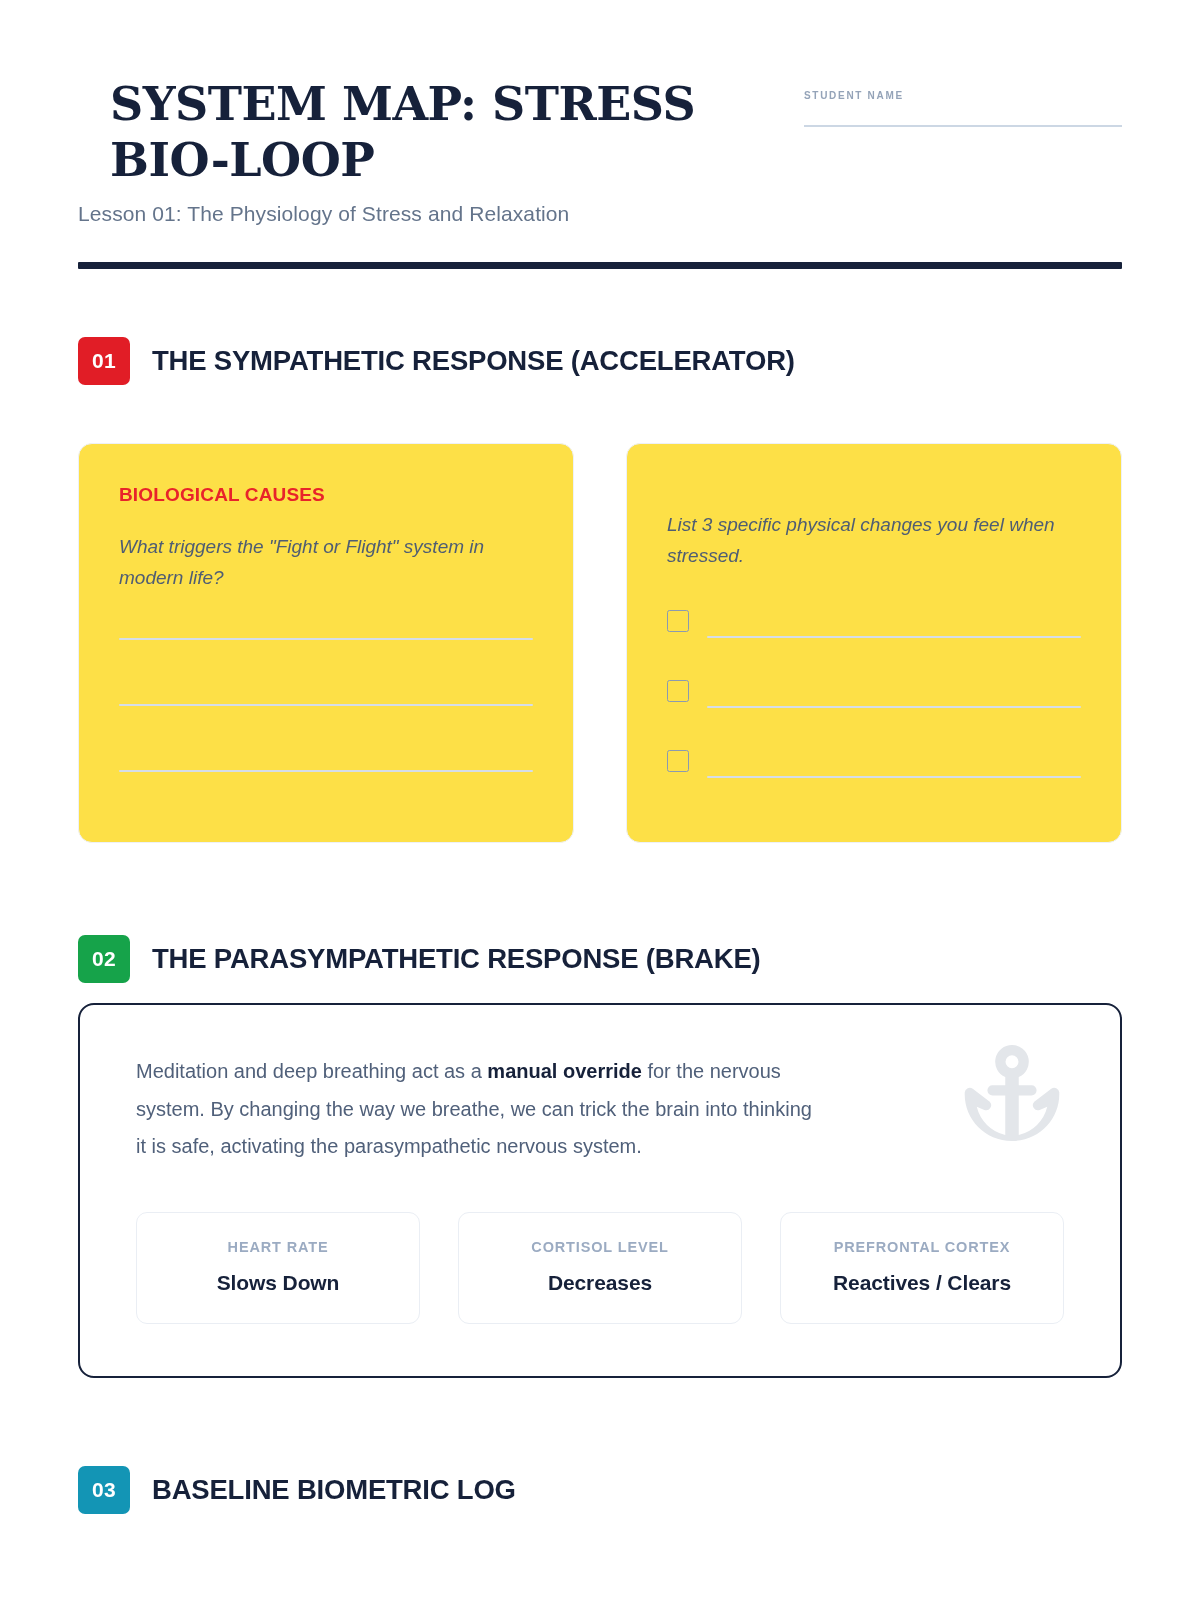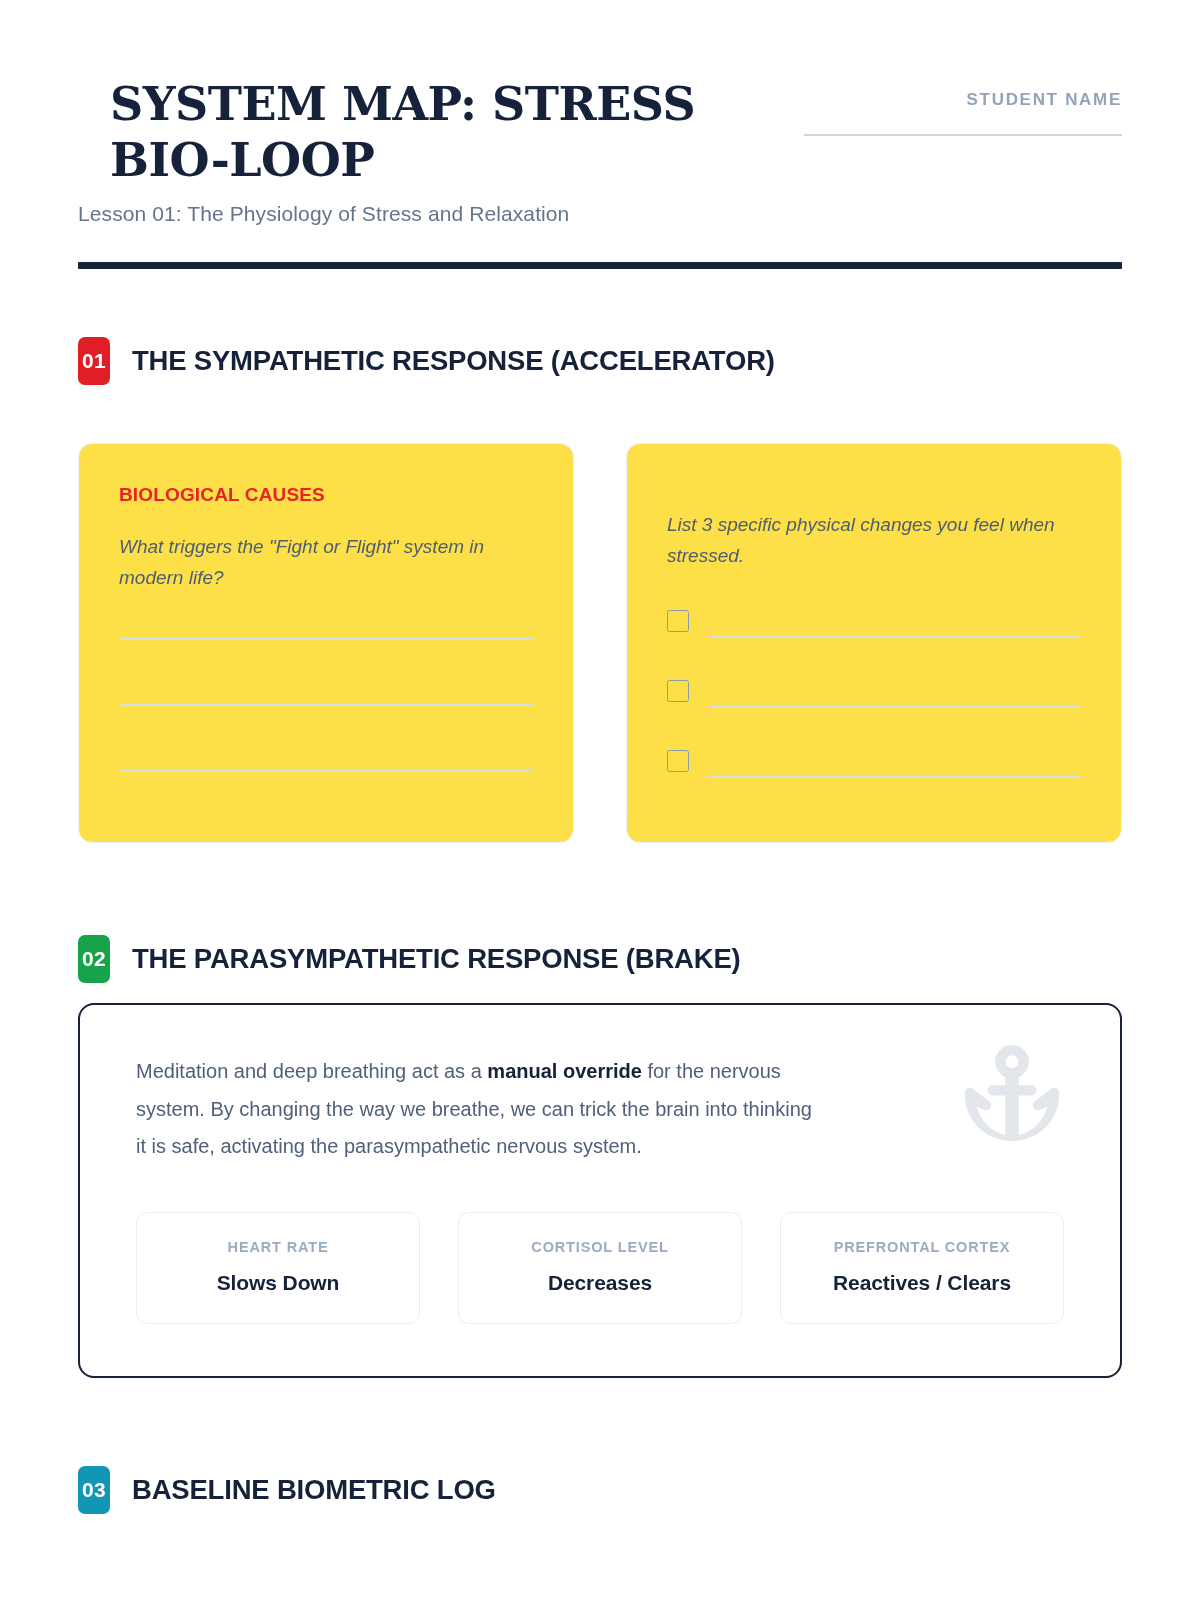--- a/index.html
+++ b/index.html
@@ -52,25 +52,25 @@
     color: #64748b;
     letter-spacing: 0.1px;
   }
 
   .header-right {
     width: 318px;
     padding-top: 14px;
   }
 
   .field-label {
-    font-size: 17px;
+    font-size: 10px;
     font-weight: 700;
     letter-spacing: 1.7px;
     color: #94a3b8;
-    text-align: right;
+    text-align: left;
     text-transform: uppercase;
   }
 
   .field-rule {
     margin-top: 24px;
     height: 1.5px;
     background: #ccd7e4;
     width: 100%;
   }
 
@@ -84,21 +84,21 @@
   }
 
   
   .section-head {
     display: flex;
     align-items: center;
     gap: 22px;
   }
 
   .sec-badge {
-    width: 32px;
+    width: 52px;
     height: 48px;
     border-radius: 7px;
     display: flex;
     align-items: center;
     justify-content: center;
     color: #ffffff;
     font-size: 21px;
     font-weight: 700;
     letter-spacing: 0.4px;
     flex: none;

